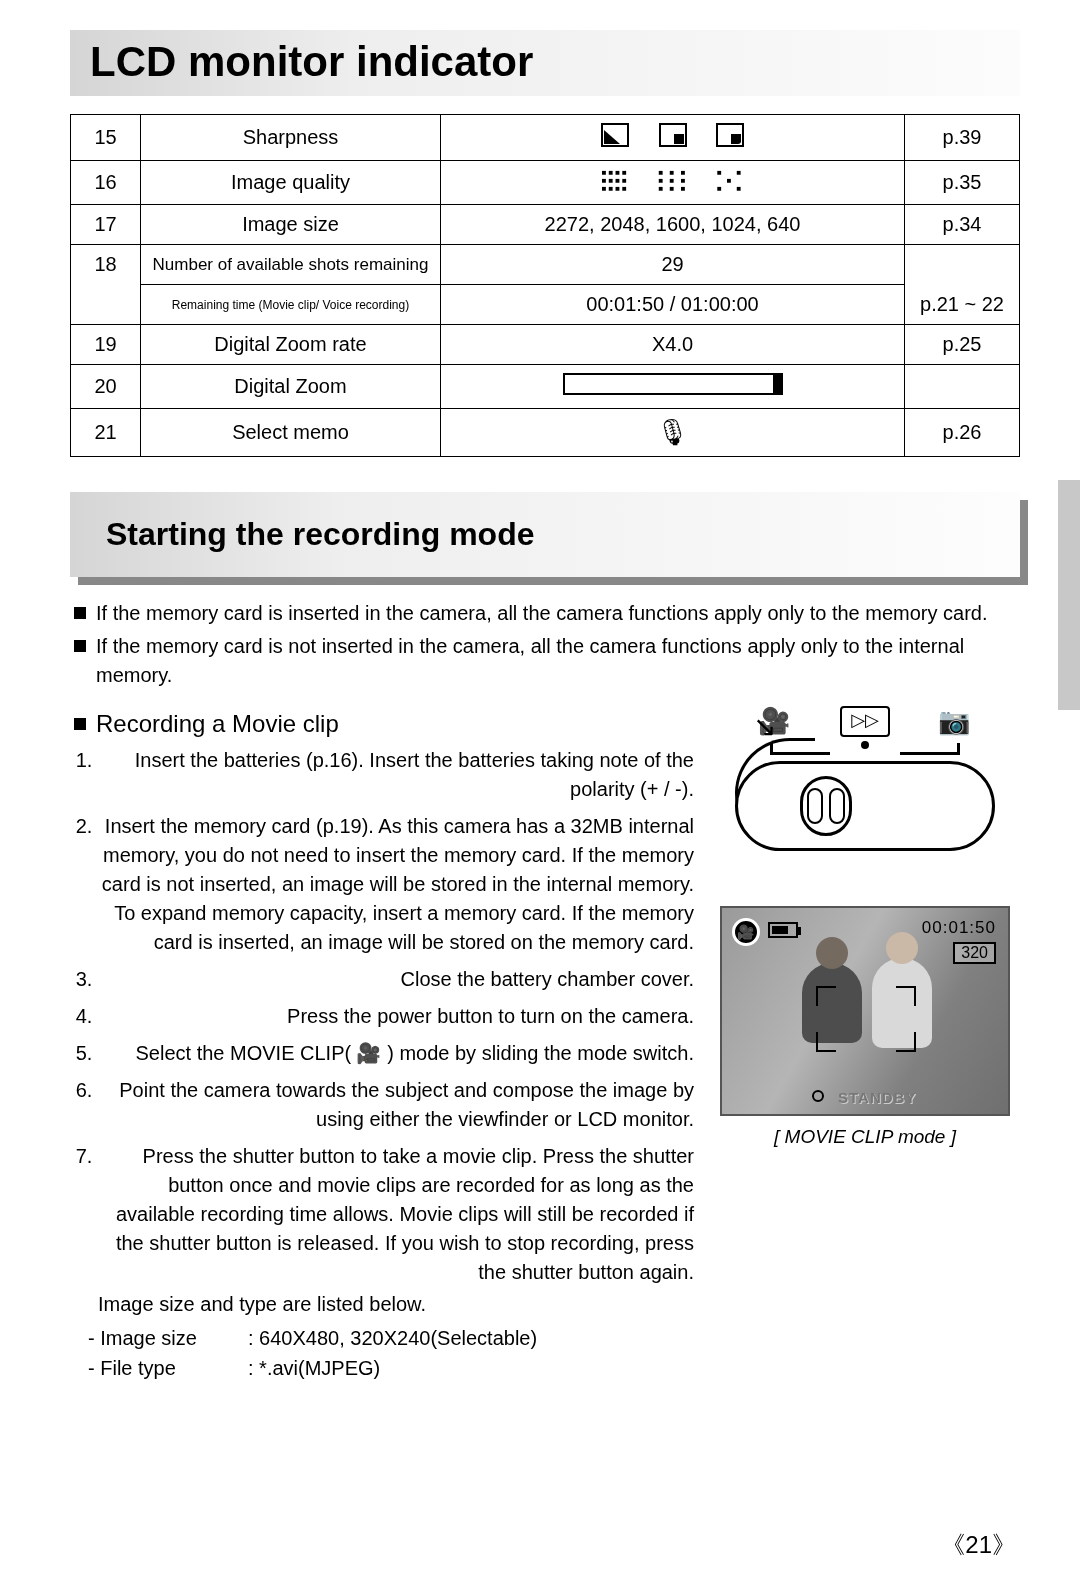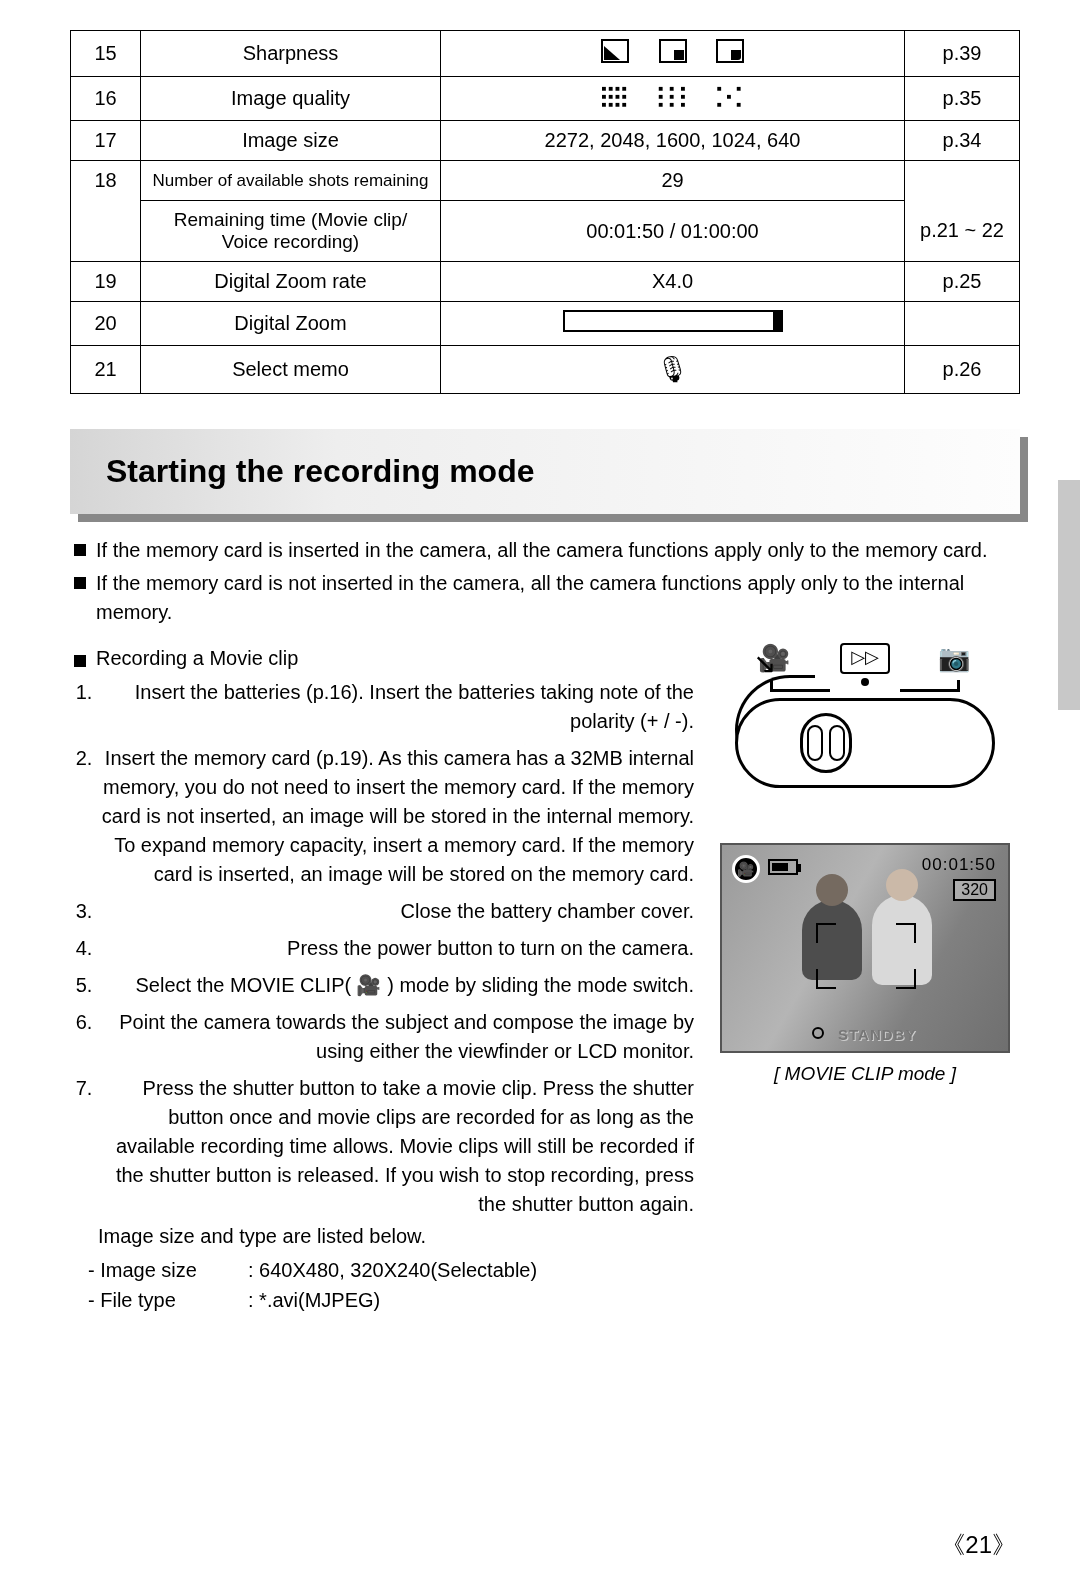--- a/index.html
+++ b/index.html
@@ -44,21 +44,21 @@
   }
   table.ind td {
     border: 1px solid #000;
     padding: 8px 10px;
     text-align: center;
     vertical-align: middle;
   }
   table.ind td.num { width: 70px; }
   table.ind td.desc { width: 300px; }
   table.ind td.desc-small { font-size: 17px; }
-  table.ind td.desc-xs { font-size: 19px; }
+  table.ind td.desc-xs { font-size: 12px; }
   table.ind td.pg { width: 115px; }
   .noborder-b { border-bottom: none !important; }
   .noborder-t { border-top: none !important; }
 
   
   .sharp-ic { display:inline-block; width:28px; height:24px; border:2px solid #000; margin:0 12px; position:relative; background:#fff; }
   .sharp-ic::after { content:""; position:absolute; }
   .sh1::after { width:0;height:0;border-left:16px solid #000;border-top:14px solid transparent; bottom:1px; left:1px; }
   .sh2::after { width:10px;height:10px;background:#000;bottom:1px;right:1px; }
   .sh3::after { width:10px;height:10px;background:#000;bottom:1px;right:1px; border-radius:0 0 3px 0; }
@@ -156,20 +156,23 @@
 
   .page-num { position:absolute; right:64px; bottom:24px; font-size:24px; }
   .angL,.angR{font-family:"Arial";}
 </style>
 </head>
 <body>
 
 <div class="page">
   <div class="side-tab"></div>
 
+  <div class="title-bar">
+    <h1>LCD monitor indicator</h1>
+  </div>
 
   <table class="ind">
 
     <tbody>
         <tr>
       <td class="num">15</td>
       <td class="desc">Sharpness</td>
       <td>
         <span class="sharp-ic sh1"></span>
         <span class="sharp-ic sh2"></span>
@@ -247,21 +250,21 @@
     <div class="bul">
         <span class="sq"></span>
         <span class="txt">If the memory card is not inserted in the camera, all the camera functions apply only to the internal memory.</span>
       </div>
   </div>
 
   <div class="movie-sec">
     <div class="movie-left">
       <div class="bul">
           <span class="sq"></span>
-          <span class="txt" style="font-size:20px;">Recording a Movie clip</span>
+          <span class="txt" style="font-size:24px;">Recording a Movie clip</span>
         </div>
       <ol class="steps">
         <li>Insert the batteries (p.16). Insert the batteries taking note of the polarity (+ / -).</li>
         <li>Insert the memory card (p.19). As this camera has a 32MB internal memory, you do not need to insert the memory card. If the memory card is not inserted, an image will be stored in the internal memory. To expand memory capacity, insert a memory card. If the memory card is inserted, an image will be stored on the memory card.</li>
         <li>Close the battery chamber cover.</li>
         <li>Press the power button to turn on the camera.</li>
         <li>Select the MOVIE CLIP( 🎥 ) mode by sliding the mode switch.</li>
         <li>Point the camera towards the subject and compose the image by using either the viewfinder or LCD monitor.</li>
         <li>Press the shutter button to take a movie clip. Press the shutter button once and movie clips are recorded for as long as the available recording time allows. Movie clips will still be recorded if the shutter button is released. If you wish to stop recording, press the shutter button again.</li>
       </ol>

